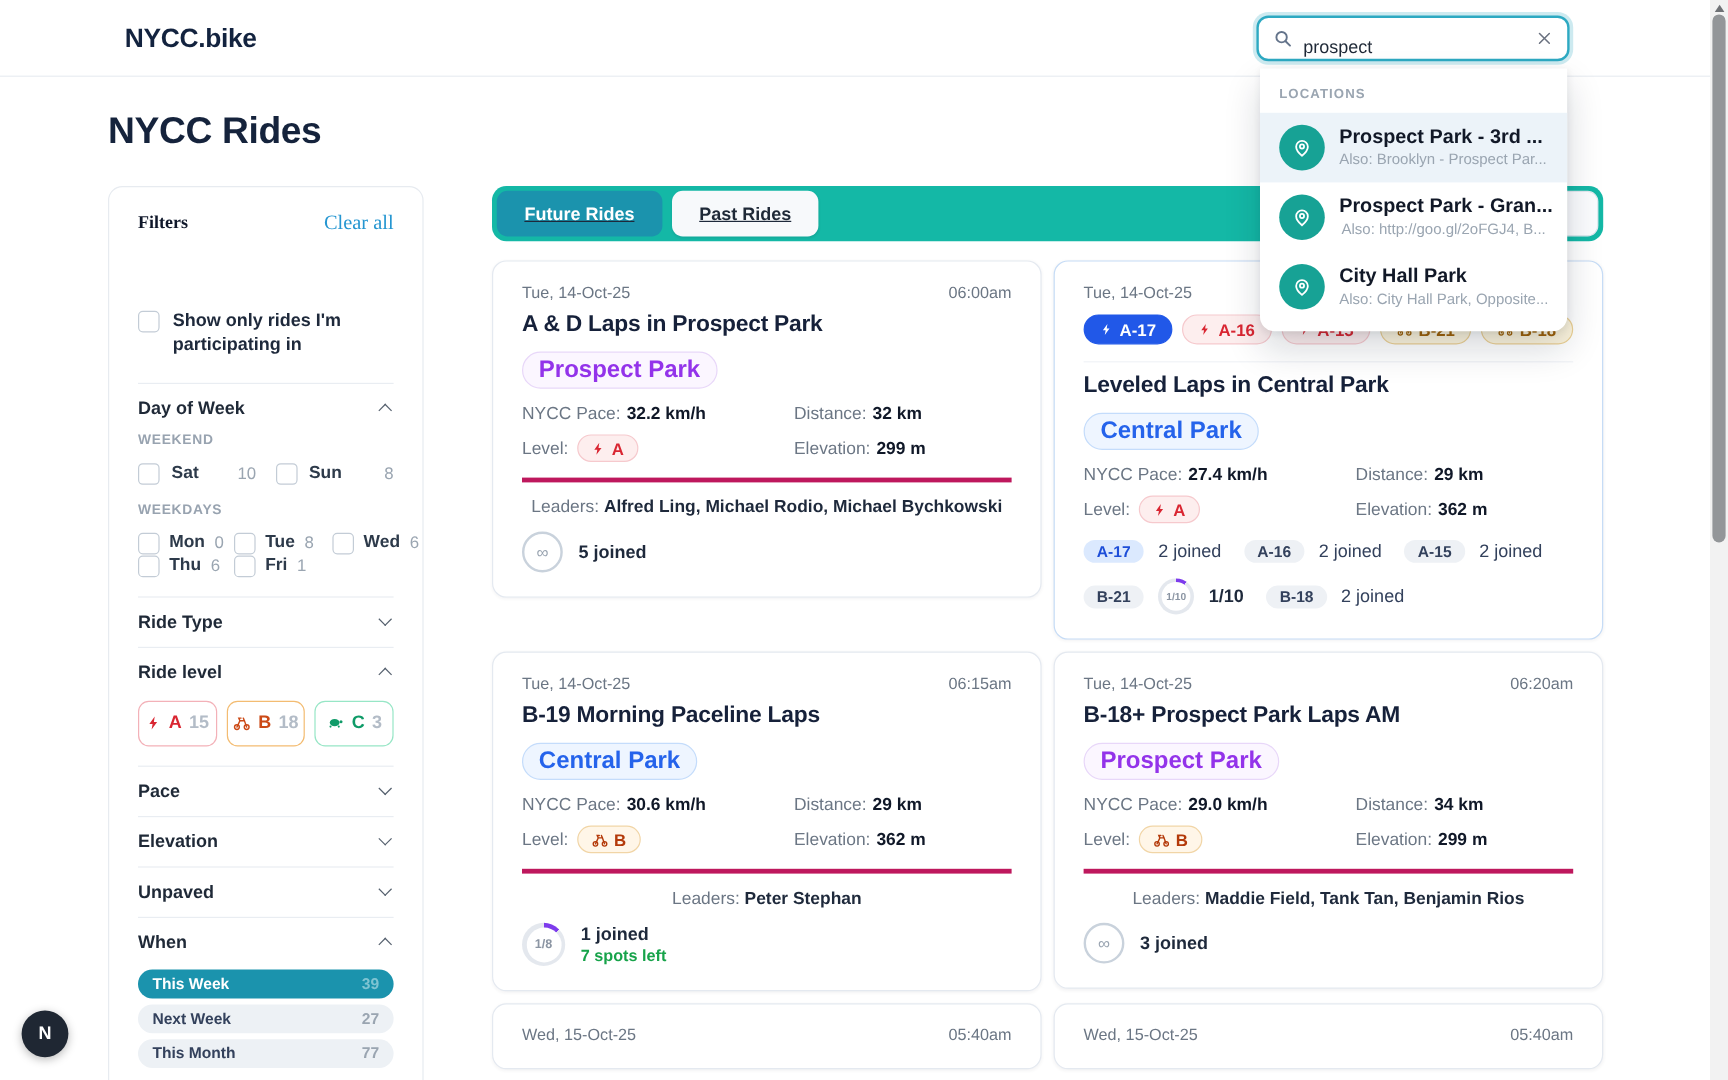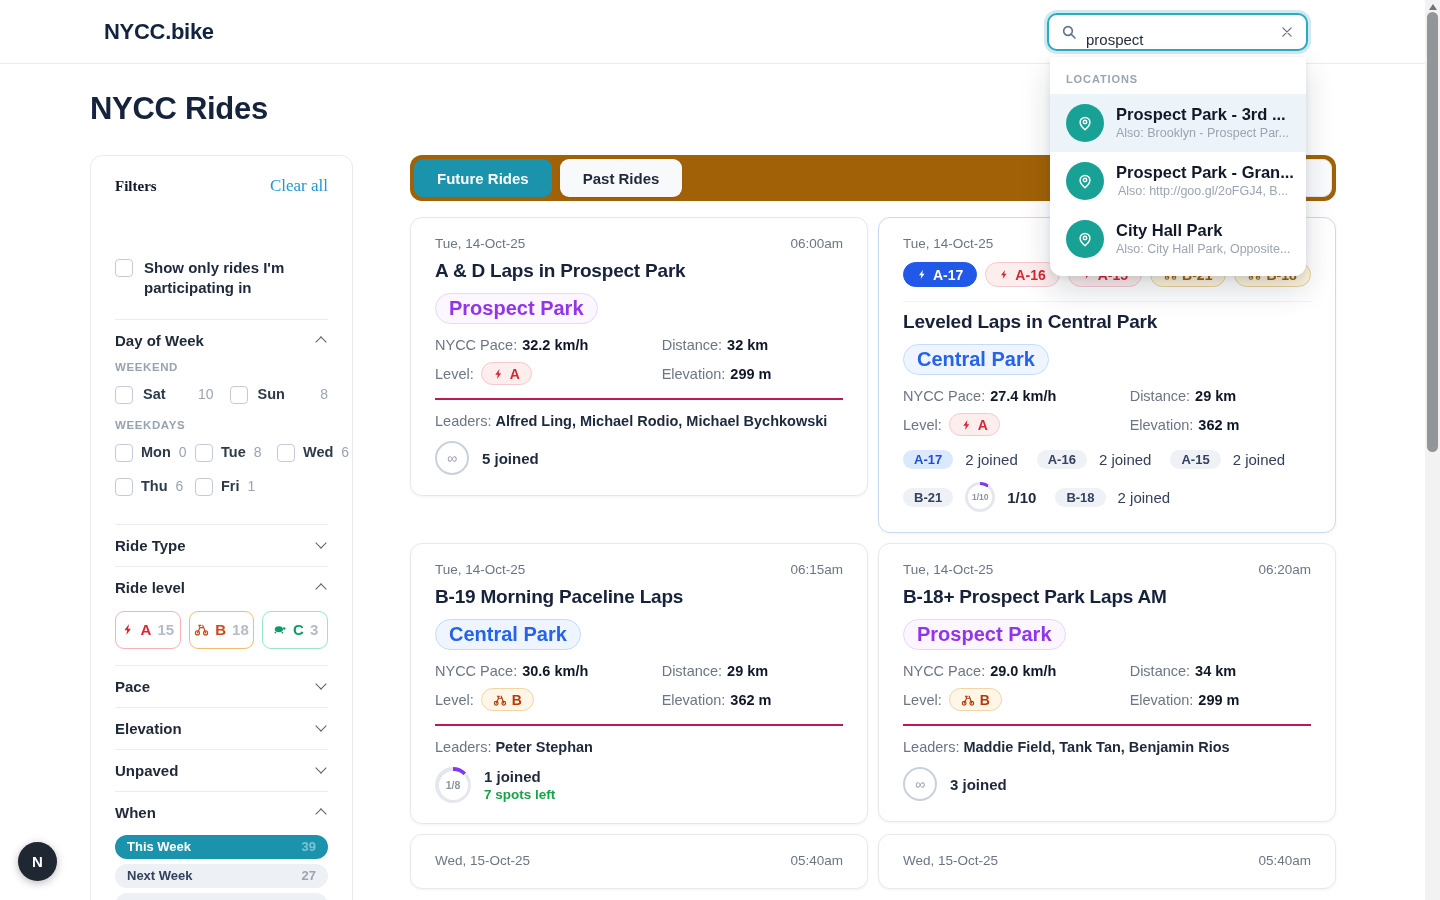--- a/index.html
+++ b/index.html
@@ -61,41 +61,41 @@
   .f-sec-title { font-size:15px; font-weight:700; color:#1f2937; }
   .chev { width:8px; height:8px; border-right:1.8px solid #55606e; border-bottom:1.8px solid #55606e;
           transform:rotate(45deg); margin-top:-4px; margin-right:3px; }
   .chev.up { transform:rotate(-135deg); margin-top:4px; }
   .sub-label { font-size:11.5px; color:#98a3b0; font-weight:700; letter-spacing:.6px; margin:0 0 12px; }
   .wk-row { display:flex; margin-bottom:15px; }
   .wk-col { flex:1; display:flex; align-items:center; gap:10px; padding-right:16px; }
   .wk-col:last-child { padding-right:0; }
   .day-label { font-size:14.5px; font-weight:600; color:#2d3a4a; }
   .day-count { margin-left:auto; color:#9aa5b1; font-size:14px; }
-  .wd-grid { display:grid; grid-template-columns:80px 82px auto; row-gap:15px; margin-bottom:28px; }
+  .wd-grid { display:grid; grid-template-columns:80px 82px auto; margin-bottom:16px; }
   .wd-item { display:flex; align-items:center; gap:8px; }
   .wd-item .day-count { margin-left:0; }
   .levels { display:flex; gap:8px; padding:3px 0 16px; }
   .lvl-btn { flex:1; height:38px; border-radius:9px; background:#fff; cursor:pointer;
              display:flex; align-items:center; justify-content:center; gap:6px;
              font-size:15px; font-weight:700; }
   .lvl-a { border:1px solid #f3b1b8; color:#d92632; }
   .lvl-b { border:1px solid #f3bc72; color:#cc4a17; }
   .lvl-c { border:1px solid #97e6c6; color:#0f9b68; }
   .lvl-count { color:#b3bcc7; font-weight:600; }
   .when-list { padding:2px 0 13px; }
   .when-item { height:24px; border-radius:13px; background:#edf1f5; display:flex; align-items:center;
                padding:0 12px; margin-bottom:5px; font-size:13px; font-weight:700; color:#33415c; cursor:pointer; }
   .when-item .cnt { margin-left:auto; color:#9aa5b1; font-weight:600; }
   .when-item.sel { background:#1b93ad; color:#fff; }
   .when-item.sel .cnt { color:#7fc4d2; }
 
   
   .main { flex:1; margin-left:57px; margin-top:28px; position:relative; z-index:1; min-width:0; }
-  .toolbar { background:#a16207; border-radius:12px; height:46px; display:flex; align-items:center; padding:4px; }
+  .toolbar { background:#14b8a6; border-radius:12px; height:46px; display:flex; align-items:center; padding:4px;text-decoration:underline; }
   .tab-future { height:38px; background:#1b93ad; color:#fff; font-weight:700; font-size:15px;
                 border:none; border-radius:9px; padding:0 23px; display:flex; align-items:center; cursor:pointer;
                 font-family:"Liberation Sans",sans-serif; }
   .tab-past { height:38px; margin-left:8px; background:#f7f9fb; color:#1f2937; font-weight:600; font-size:15px;
               border:none; border-radius:9px; padding:0 23px; display:flex; align-items:center; cursor:pointer;
               box-shadow:0 1px 2px rgba(16,24,40,.10); font-family:"Liberation Sans",sans-serif; }
   .toolbar-right-btn { margin-left:auto; width:42px; height:38px; border-radius:9px;
               background:#fbfcfe; border:1px solid #e4e9f0; cursor:pointer; }
 
   .cards { display:grid; grid-template-columns:1fr 1fr; gap:10px; margin-top:16px; align-items:start; }
@@ -109,21 +109,21 @@
   .loc-blue { color:#2563eb; background:#eef5ff; border:1px solid #c4dcfb; }
   .loc-purple { color:#9333ea; background:#fbf6ff; border:1px solid #e8d7f9; }
   .stats { display:grid; grid-template-columns:1.25fr 1fr; row-gap:9px; margin-top:13px;
            font-size:14.5px; align-items:center; }
   .stat { color:#6b7684; display:flex; align-items:center; }
   .stat b { color:#101828; font-weight:700; margin-left:5px; }
   .lvl-pill { display:inline-flex; align-items:center; gap:5px; margin-left:7px; padding:2.5px 11px;
               border-radius:999px; font-size:14px; font-weight:700; }
   .lvl-pill.a { color:#d92632; background:#fdeeee; border:1px solid #f6c9cd; }
   .lvl-pill.b { color:#b43a0a; background:#fff6e8; border:1px solid #f1d5a6; }
-  .leaders { margin-top:13px; padding-top:13px; border-top:2px solid #be185d; font-size:14.5px; color:#6b7684; }
+  .leaders { margin-top:13px; padding-top:13px; border-top:4px solid #be185d; font-size:14.5px; color:#6b7684;text-align:center; }
   .leaders b { color:#1e293b; font-weight:700; margin-left:4px; }
   .joined-row { display:flex; align-items:center; gap:13px; margin-top:12px; }
   .inf-circle { width:34px; height:34px; border-radius:50%; border:2px solid #c9d2dc; color:#98a3b0;
                 display:flex; align-items:center; justify-content:center; font-size:14px; flex:none; }
   .joined-txt { font-size:15px; font-weight:700; color:#1e293b; }
   .spots { font-size:13.5px; color:#17a34a; font-weight:600; margin-top:2px; }
   .prog { border-radius:50%; display:flex; align-items:center; justify-content:center; flex:none; }
   .prog .in { background:#fff; border-radius:50%; display:flex; align-items:center; justify-content:center;
               color:#8b95a3; font-weight:600; }
   .prog.p8 { width:36px; height:36px; background:conic-gradient(#7d3bec 0 45deg, #e4e8ee 45deg 360deg); }

